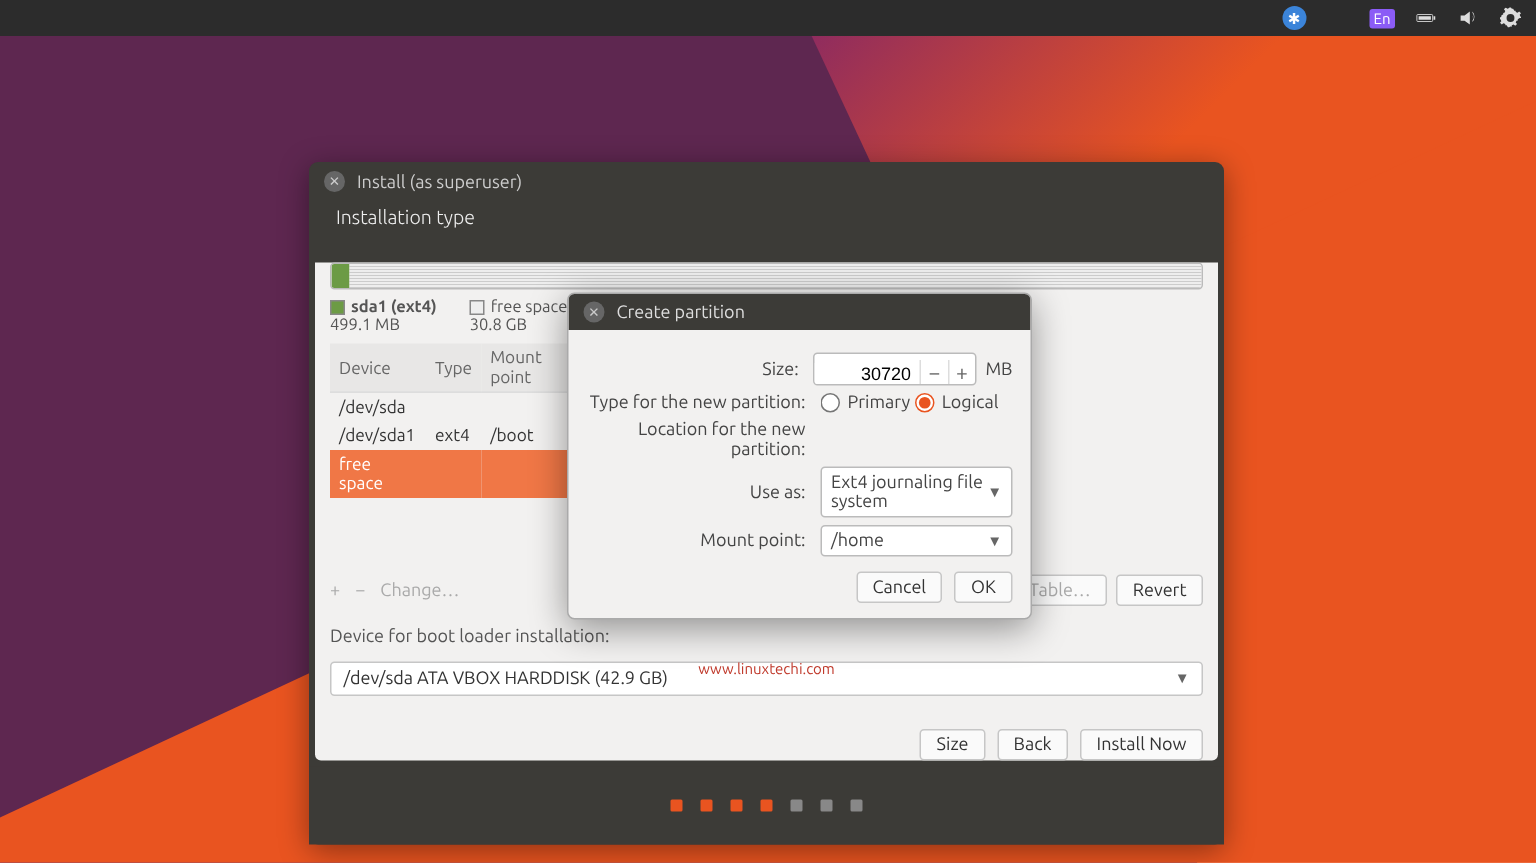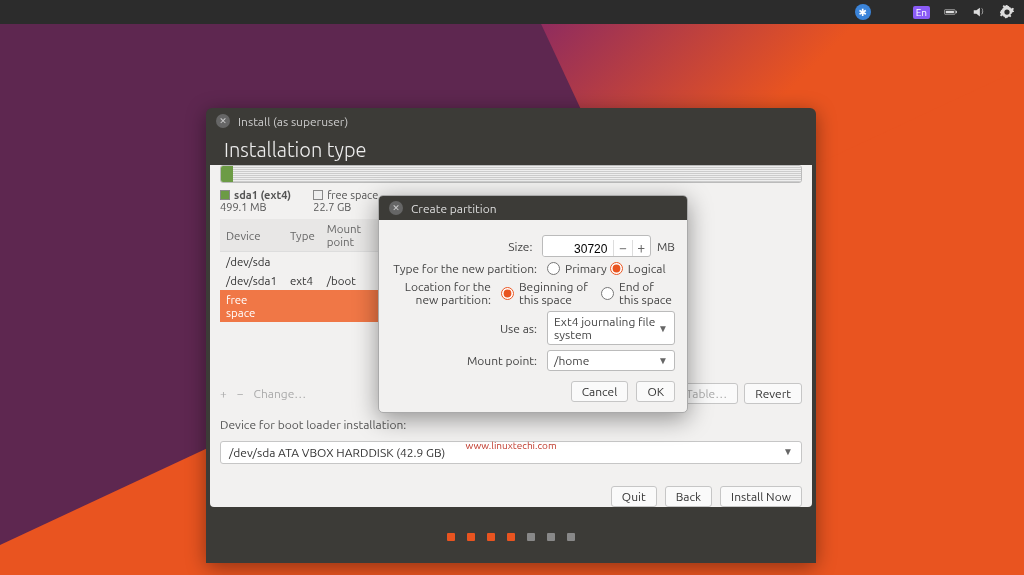--- a/index.html
+++ b/index.html
@@ -32,21 +32,21 @@
   .en { background:#8b5cf6; color:#fff; padding:1px 3px; border-radius:2px; font-size:10px; }
 
   
   .window { position:absolute; left:206px; top:108px; width:610px; height:455px;
     background:#3c3b37; border-radius:6px; box-shadow:0 4px 20px rgba(0,0,0,.4);
     display:flex; flex-direction:column; }
   .titlebar { height:26px; display:flex; align-items:center; gap:8px;
     padding:0 10px; color:#ccc; font-size:12px; }
   .closebtn { width:14px;height:14px;border-radius:50%;background:#666;
     display:flex;align-items:center;justify-content:center;font-size:9px;color:#ccc; }
-  .heading { color:#eee; font-size:20px; padding:4px 18px 4px; font-weight:300; }
+  .heading { color:#eee; font-size:13px; padding:4px 18px 23px; font-weight:300; }
   .content { background:#f2f1f0; flex:1; margin:0 4px 4px; border-radius:0 0 4px 4px;
     padding:0 10px; position:relative; display:flex; flex-direction:column; gap:6px; }
 
   
   .usage { height:18px; border:1px solid #bbb; border-radius:3px; display:flex; overflow:hidden; }
   .usage .seg1 { width:12px; background:#6c9b45; }
   .usage .seg2 { flex:1; background:repeating-linear-gradient(0deg,#ccc,#ccc 1px,#eee 1px,#eee 2px); }
 
   .legend { display:flex; gap:22px; font-size:11px; color:#555; }
   .legend .item { display:flex; flex-direction:column; }
@@ -162,21 +162,21 @@
             <span class="sw green"></span>
             <b>sda1 (ext4)</b>
           </span>
         <span>499.1 MB</span>
       </div>
       <div class="item">
         <span class="top">
             <span class="sw grey"></span>
             <span>free space</span>
           </span>
-        <span>22.7 GB</span>
+        <span>30.8 GB</span>
       </div>
     </div>
 
     <table class="dev">
       <thead>
           <tr>
         <th>Device</th>
         <th>Type</th>
         <th>Mount point</th>
       </tr>
@@ -212,21 +212,21 @@
 
     <div class="bootloader">Device for boot loader installation:</div>
     <div class="bootsel">
       <div class="sel">
         <span>/dev/sda   ATA VBOX HARDDISK (42.9 GB)</span>
         <span class="chev">▼</span>
       </div>
     </div>
 
     <div class="footer-btns">
-      <span class="btn">Quit</span>
+      <span class="btn">Size</span>
       <span class="btn">Back</span>
       <span class="btn">Install Now</span>
     </div>
 
     <div class="linuxtechi">www.linuxtechi.com</div>
   </div>
 
   <div class="dots-strip">
     <span class="dot active"></span>
       <span class="dot active"></span>
@@ -263,30 +263,20 @@
           </label>
         <label class="radio">
           <input type="radio" name="ptype" checked="" style="">
             <span>Logical</span>
           </label>
       </span>
     </div>
 
     <div class="form-row top">
       <span class="lbl">Location for the new partition:</span>
-      <span class="radiogroup">
-        <label class="radio">
-          <input type="radio" name="ploc" checked="" style="">
-            <span>Beginning of this space</span>
-          </label>
-        <label class="radio">
-          <input type="radio" name="ploc" style="">
-            <span>End of this space</span>
-          </label>
-      </span>
     </div>
 
     <div class="form-row">
       <span class="lbl">Use as:</span>
       <span class="dlg-select">
         <span>Ext4 journaling file system</span>
           <span class="chev">▼</span>
       </span>
     </div>
 

